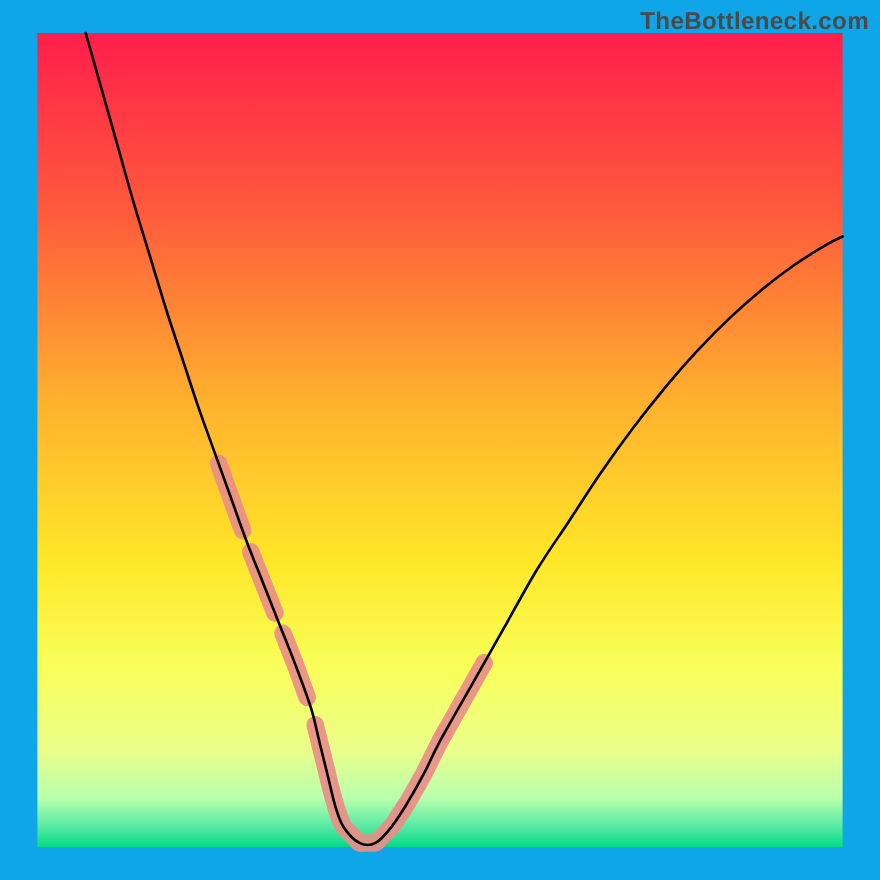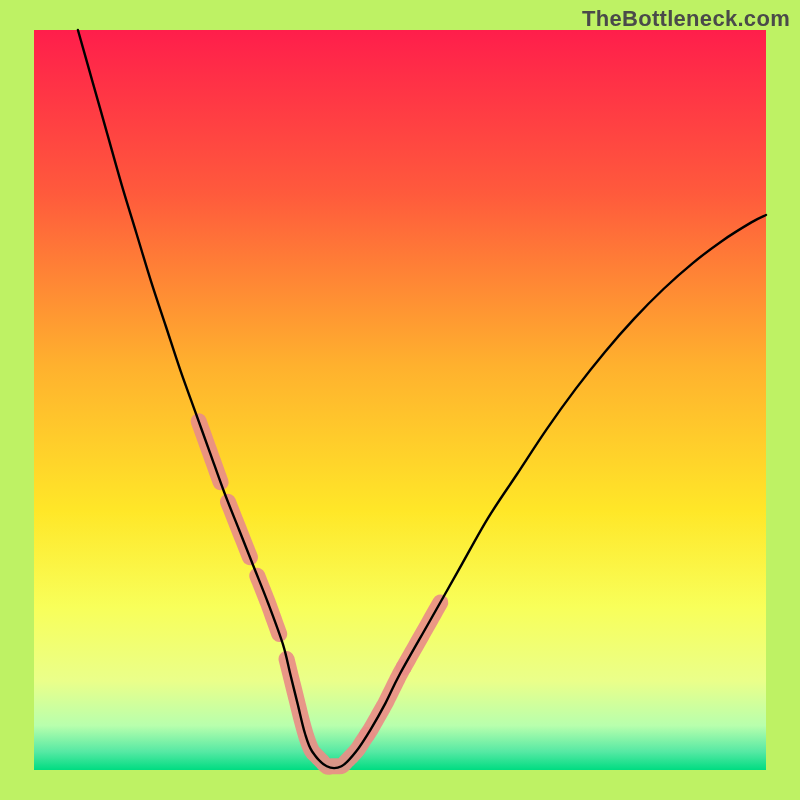--- a/index.html
+++ b/index.html
@@ -8,21 +8,21 @@
     width: 800px;
     height: 800px;
     background: #000;
     font-family: Arial, Helvetica, sans-serif;
     overflow: hidden;
   }
   .frame {
     position: relative;
     width: 800px;
     height: 800px;
-    background: #bef264;
+    background: #0ea5e9;
   }
   .watermark {
     position: absolute;
     top: 6px;
     right: 10px;
     color: #4a4a4a;
     font-size: 22px;
     font-weight: 600;
     letter-spacing: 0.3px;
     z-index: 5;

